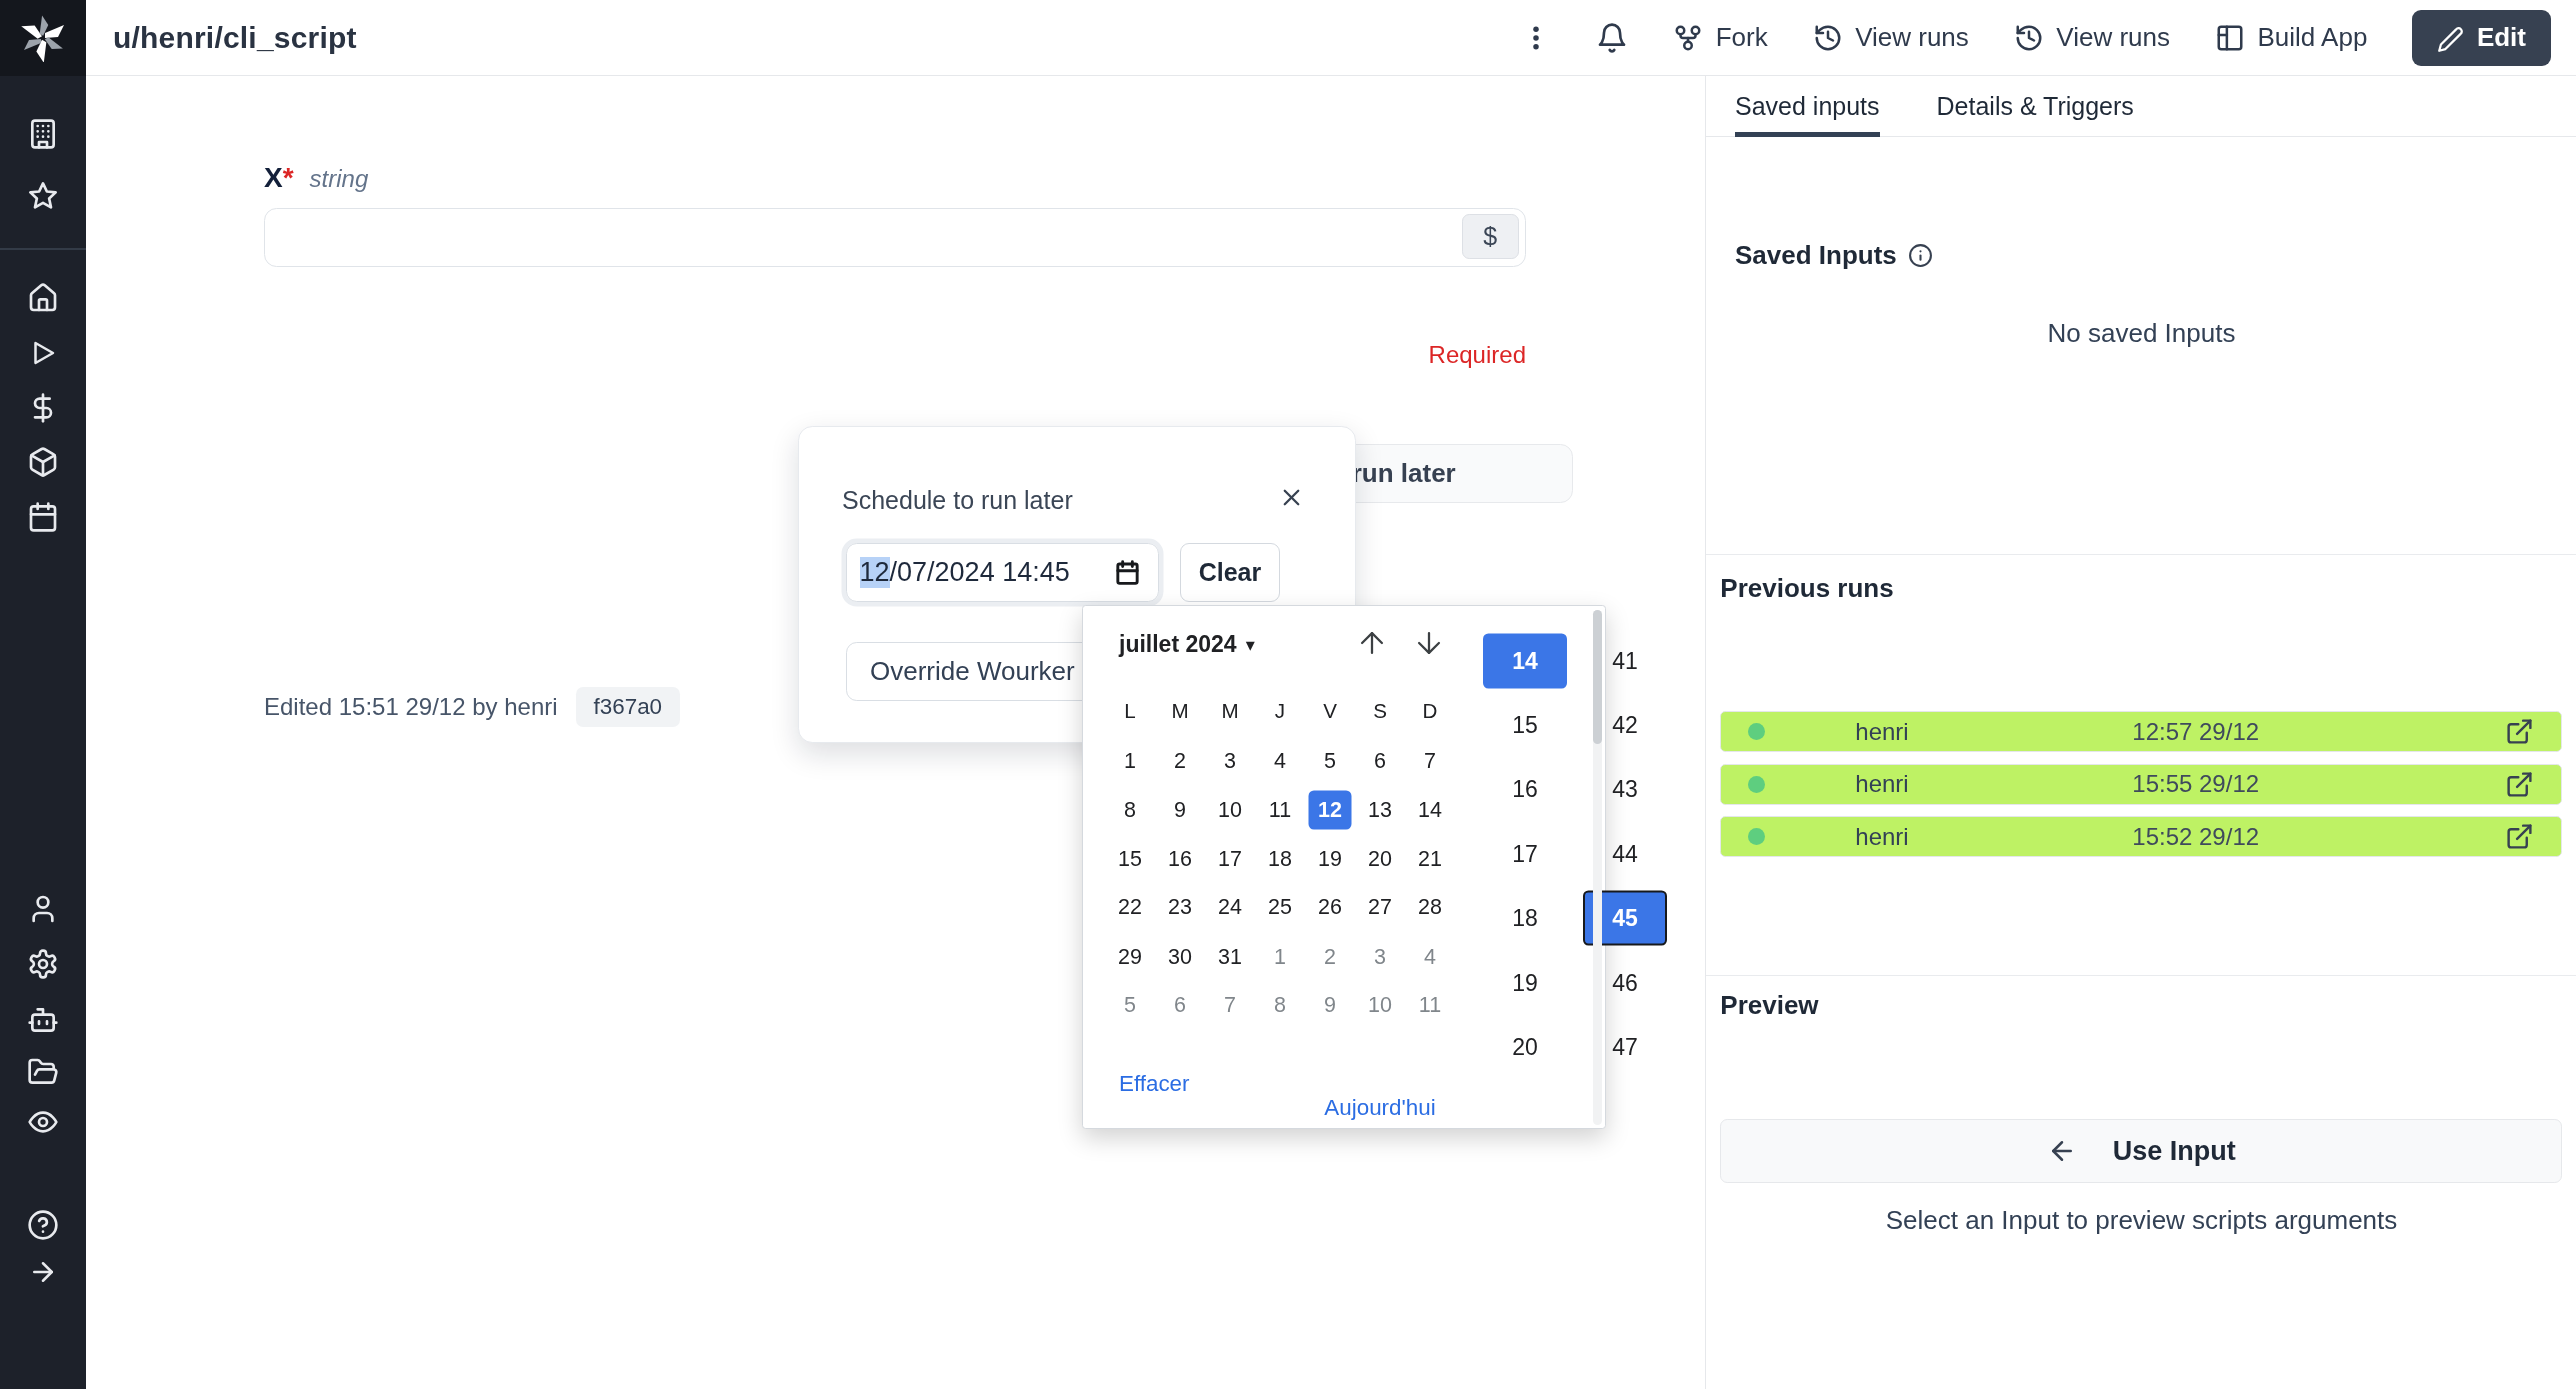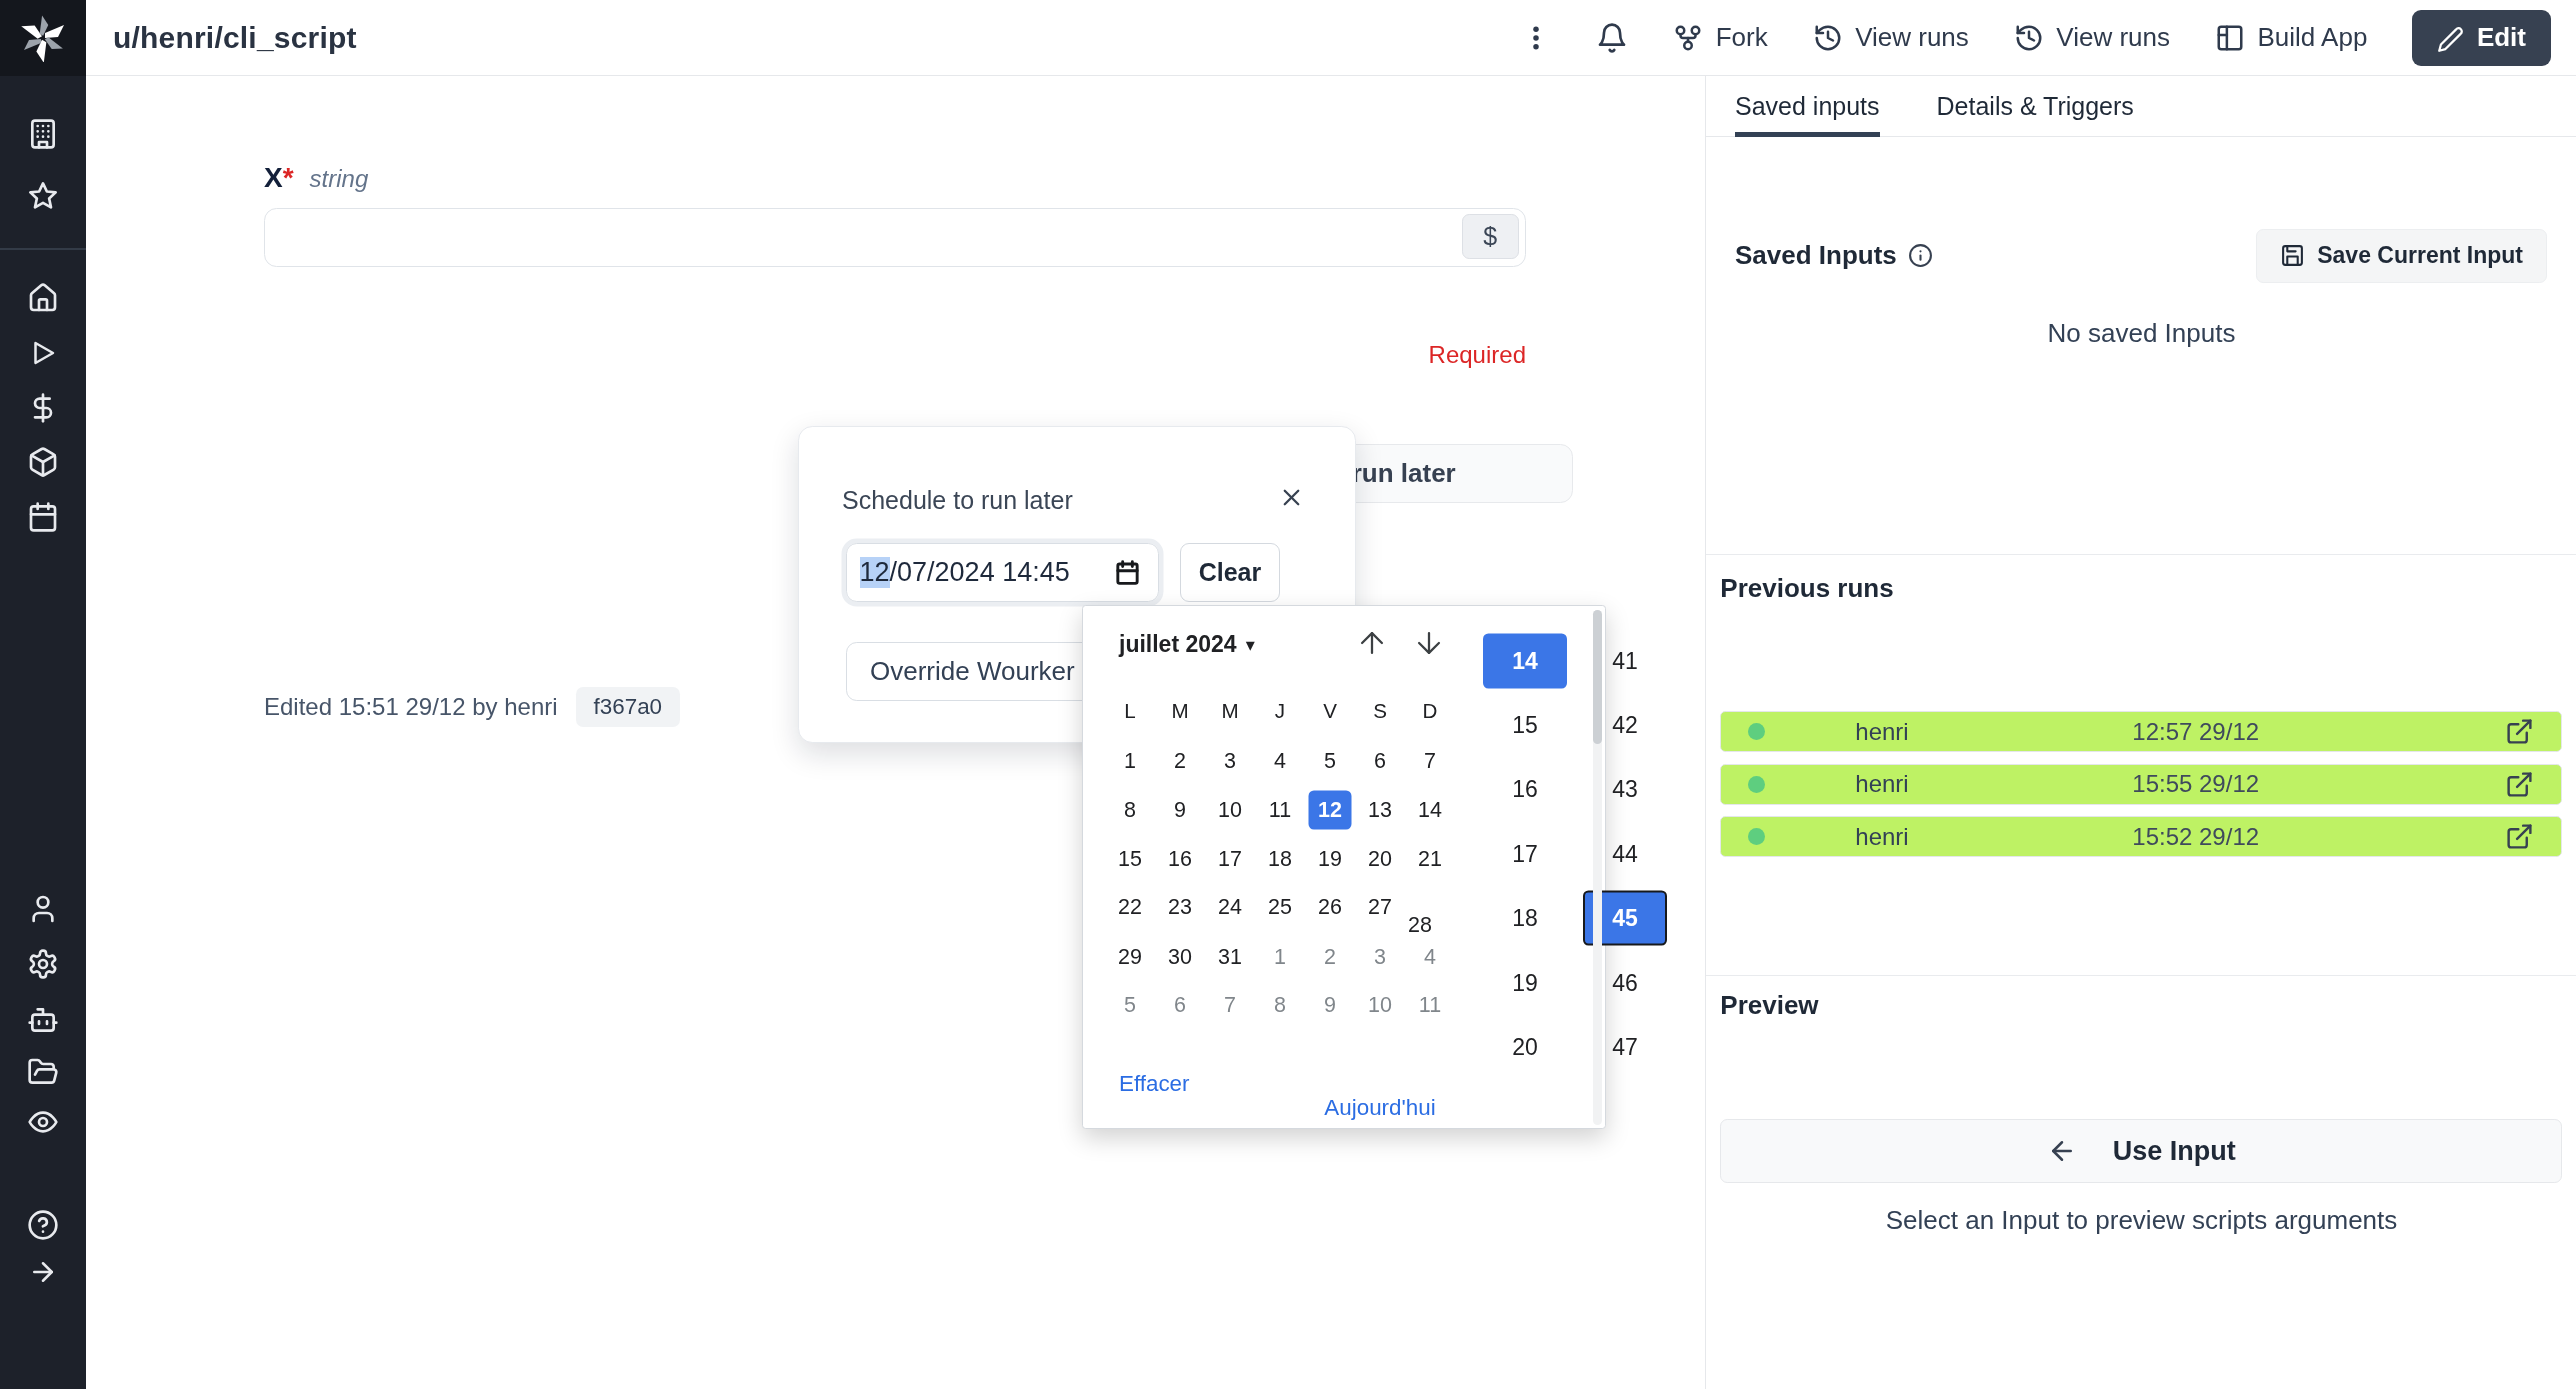--- a/index.html
+++ b/index.html
@@ -379,21 +379,21 @@
           <span class="cal-cell" style="left: 197px; top: 253px;">18</span>
           <span class="cal-cell" style="left: 247px; top: 253px;">19</span>
           <span class="cal-cell" style="left: 297px; top: 253px;">20</span>
           <span class="cal-cell" style="left: 347px; top: 253px;">21</span>
           <span class="cal-cell" style="left: 47px; top: 301px;">22</span>
           <span class="cal-cell" style="left: 97px; top: 301px;">23</span>
           <span class="cal-cell" style="left: 147px; top: 301px;">24</span>
           <span class="cal-cell" style="left: 197px; top: 301px;">25</span>
           <span class="cal-cell" style="left: 247px; top: 301px;">26</span>
           <span class="cal-cell" style="left: 297px; top: 301px;">27</span>
-          <span class="cal-cell" style="left: 337px; top: 301px; margin-top: 18px;">28</span>
+          <span class="cal-cell" style="left: 347px; top: 301px;">28</span>
           <span class="cal-cell" style="left: 47px; top: 351px;">29</span>
           <span class="cal-cell" style="left: 97px; top: 351px;">30</span>
           <span class="cal-cell" style="left: 147px; top: 351px;">31</span>
           <span class="cal-cell muted" style="left: 197px; top: 351px;">1</span>
           <span class="cal-cell muted" style="left: 247px; top: 351px;">2</span>
           <span class="cal-cell muted" style="left: 297px; top: 351px;">3</span>
           <span class="cal-cell muted" style="left: 347px; top: 351px;">4</span>
           <span class="cal-cell muted" style="left: 47px; top: 399px;">5</span>
           <span class="cal-cell muted" style="left: 97px; top: 399px;">6</span>
           <span class="cal-cell muted" style="left: 147px; top: 399px;">7</span>
@@ -437,30 +437,20 @@
       <div class="si-heading">
         <span>Saved Inputs</span>
         <span style="color:#374151">
           <svg width="25" height="25" viewBox="0 0 24 24" fill="none" stroke="currentColor" stroke-width="2" stroke-linecap="round">
               <circle cx="12" cy="12" r="10"></circle>
               <path d="M12 16v-4"></path>
               <path d="M12 8h.01"></path>
             </svg>
         </span>
       </div>
-      <div class="save-input-btn">
-        <span>
-          <svg width="25" height="25" viewBox="0 0 24 24" fill="none" stroke="currentColor" stroke-width="2" stroke-linecap="round" stroke-linejoin="round">
-              <rect x="3" y="3" width="18" height="18" rx="2"></rect>
-              <path d="M17 21v-8H7v8"></path>
-              <path d="M7 3v5h8"></path>
-            </svg>
-        </span>
-        <span>Save Current Input</span>
-      </div>
     </div>
 
     <div class="empty-text">No saved Inputs</div>
 
     <div class="rp-divider" style="top:478px"></div>
     <div class="rp-section-title" style="top:497px">Previous runs</div>
 
     <div class="runs-list" id="runs-list">
   <div class="run-row">
     <span class="run-dot"></span>

